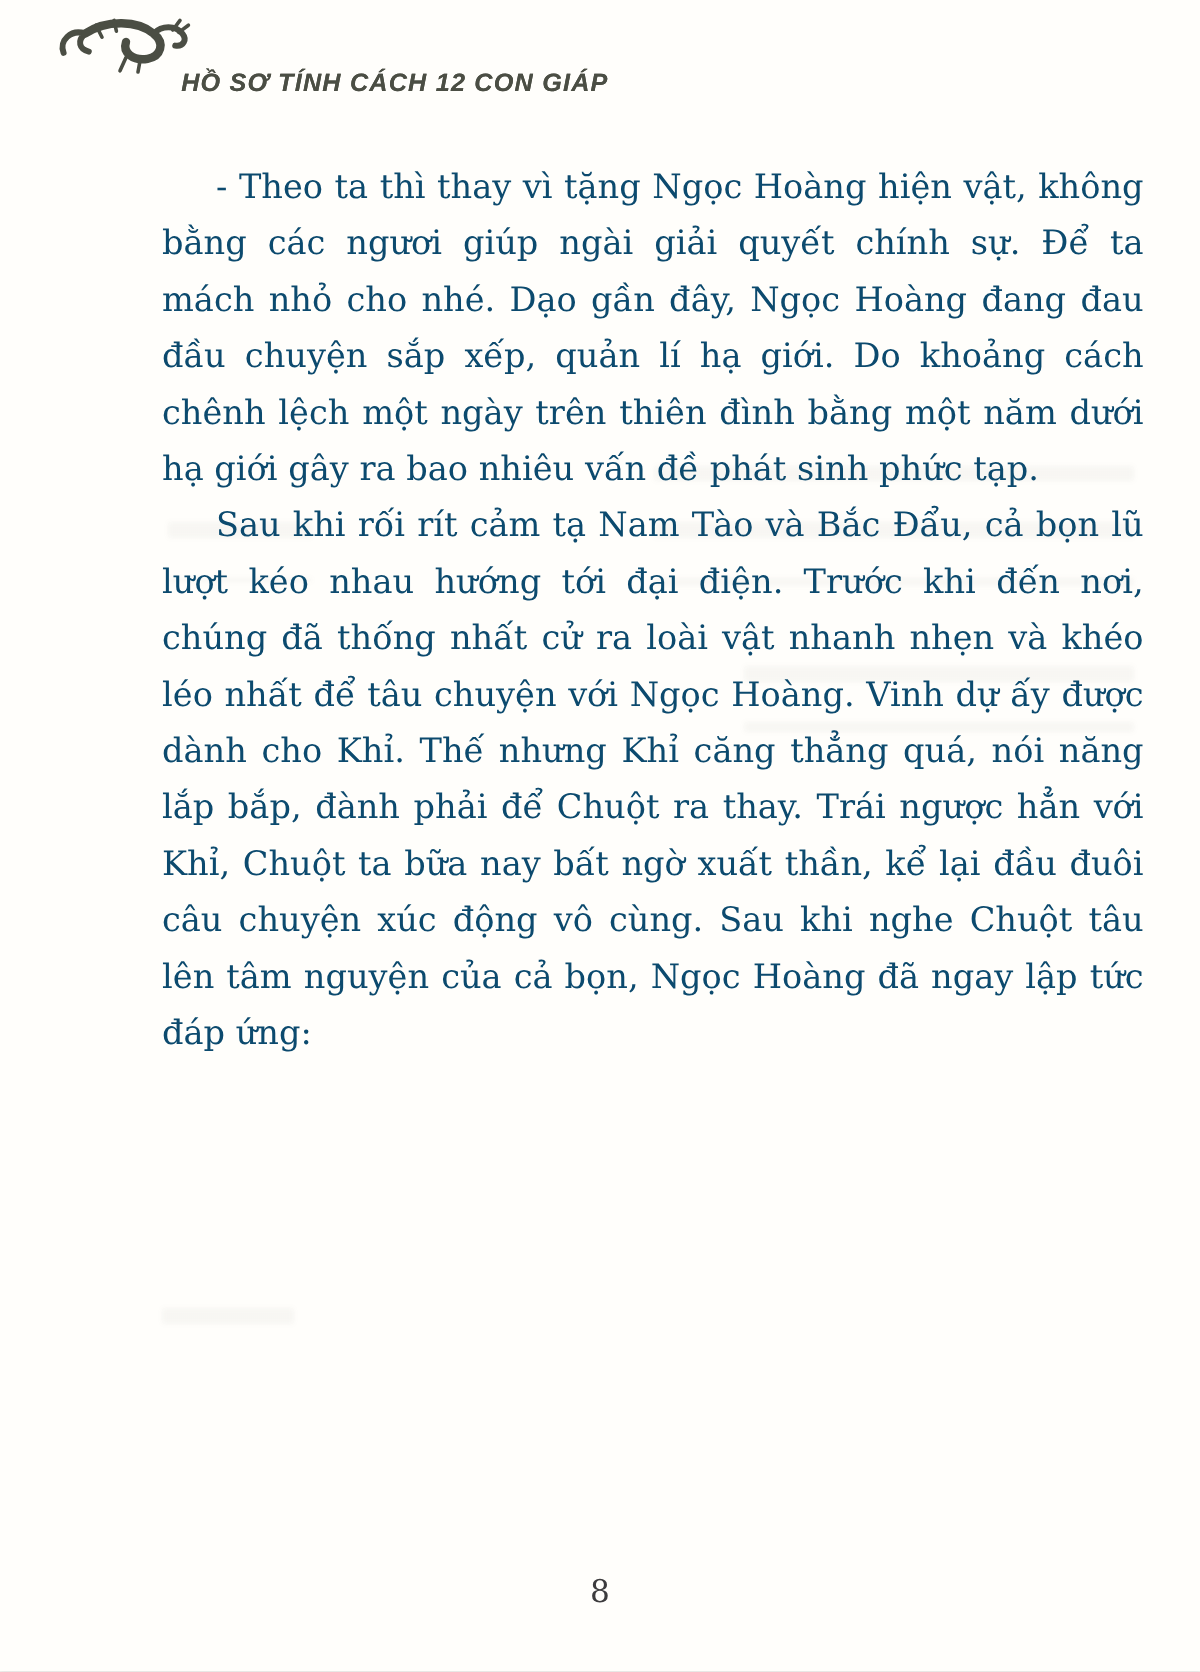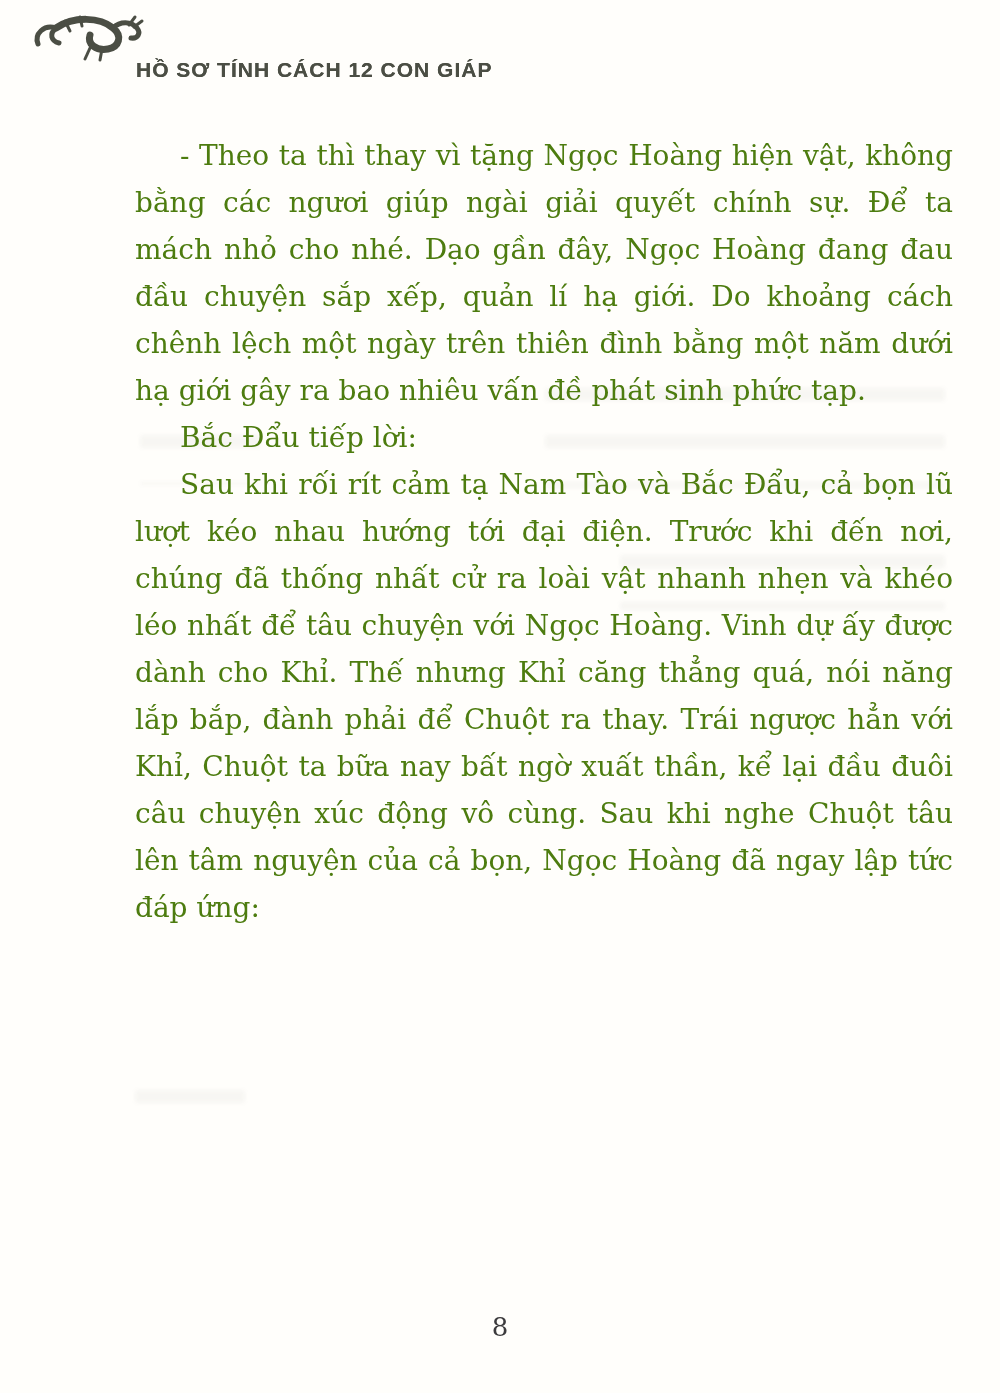--- a/index.html
+++ b/index.html
@@ -14,23 +14,24 @@
     margin: 0 auto;
     background: #fffefb;
     overflow: hidden;
     font-family: "DejaVu Serif", serif;
     box-shadow: 0 0 4px rgba(0,0,0,0.2);
   }
   
   .header {
     position: absolute;
     top: 10px;
-    left: 28px;
+    left: 43px;
     width: 600px;
     height: 75px;
+    font-style: italic;
   }
   .dragon {
     position: absolute;
     top: 2px;
     left: 2px;
   }
   .header-title {
     position: absolute;
     left: 108px;
     top: 48px;
@@ -41,21 +42,21 @@
     color: #4b4e44;
     white-space: nowrap;
     text-shadow: 0 0 0.4px #4b4e44;
   }
   
   .body-text {
     position: absolute;
     left: 135px;
     top: 132px;
     width: 818px;
-    color: #4d7c0f;
+    color: #0c4a6e;
     font-size: 28px;
     line-height: 47px;
     text-align: justify;
   }
   .body-text p {
     margin: 0;
     padding: 0;
     text-indent: 45px;
   }
   
@@ -111,19 +112,18 @@
     <div class="header-title">HỒ SƠ TÍNH CÁCH 12 CON GIÁP</div>
   </header>
 
   <div class="ghost ghost-a"></div>
   <div class="ghost ghost-b"></div>
   <div class="ghost ghost-c"></div>
   <div class="ghost ghost-d"></div>
 
   <main class="body-text">
     <p>- Theo ta thì thay vì tặng Ngọc Hoàng hiện vật, không bằng các ngươi giúp ngài giải quyết chính sự. Để ta mách nhỏ cho nhé. Dạo gần đây, Ngọc Hoàng đang đau đầu chuyện sắp xếp, quản lí hạ giới. Do khoảng cách chênh lệch một ngày trên thiên đình bằng một năm dưới hạ giới gây ra bao nhiêu vấn đề phát sinh phức tạp.</p>
-    <p>Bắc Đẩu tiếp lời:</p>
     <p>Sau khi rối rít cảm tạ Nam Tào và Bắc Đẩu, cả bọn lũ lượt kéo nhau hướng tới đại điện. Trước khi đến nơi, chúng đã thống nhất cử ra loài vật nhanh nhẹn và khéo léo nhất để tâu chuyện với Ngọc Hoàng. Vinh dự ấy được dành cho Khỉ. Thế nhưng Khỉ căng thẳng quá, nói năng lắp bắp, đành phải để Chuột ra thay. Trái ngược hẳn với Khỉ, Chuột ta bữa nay bất ngờ xuất thần, kể lại đầu đuôi câu chuyện xúc động vô cùng. Sau khi nghe Chuột tâu lên tâm nguyện của cả bọn, Ngọc Hoàng đã ngay lập tức đáp ứng:</p>
   </main>
 
   <footer class="page-number">8</footer>
 
 </div>
 
 </body></html>

